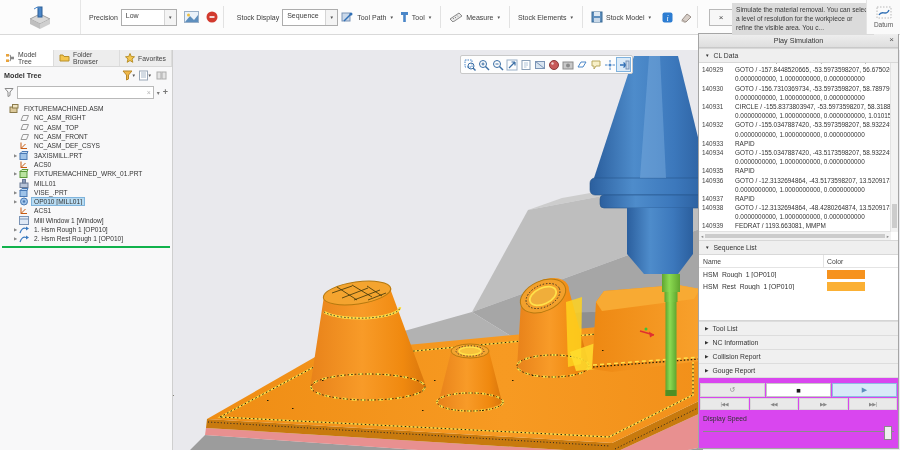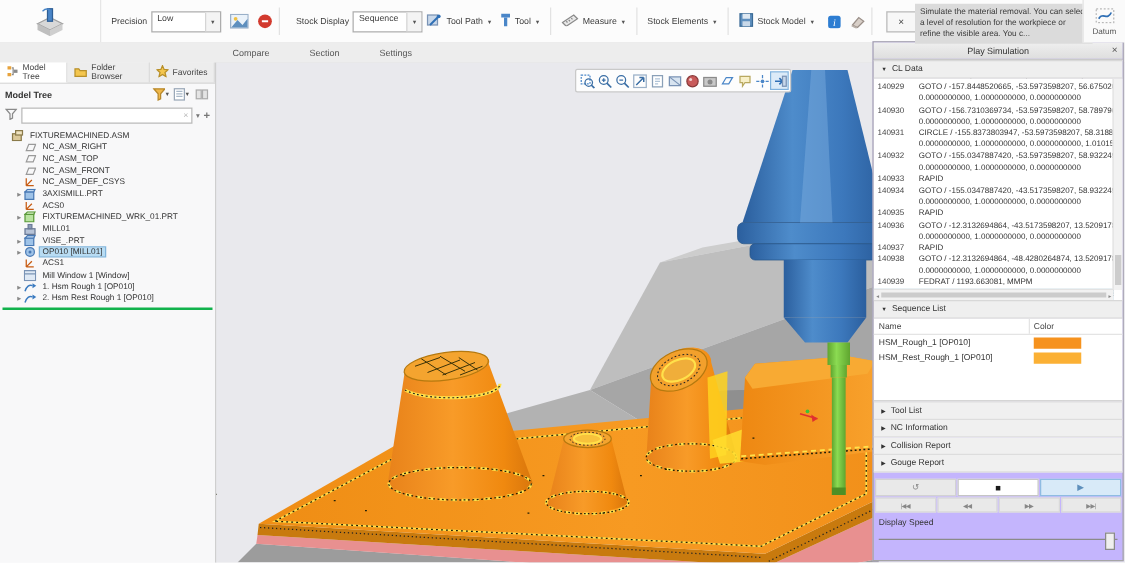--- a/index.html
+++ b/index.html
@@ -58,21 +58,21 @@
 
   
   .viewport{position:absolute;top:50px;left:172px;right:0;bottom:0;background:#E9E9ED;overflow:hidden;}
   .scene{position:absolute;left:0;top:0;}
   .vp-toolbar{position:absolute;left:288px;top:5px;height:17px;background:#FDFDFD;
     border:1px solid #C9C9C9;border-radius:2px;display:flex;align-items:center;padding:0 2px;gap:1px;z-index:5;}
   .vp-ic{width:13px;height:13px;display:flex;align-items:center;justify-content:center;}
   .vp-ic.sel{background:#DCEBF8;outline:1px solid #7FB2DE;}
 
   
-  .right-panel{position:absolute;left:698px;top:33px;width:201px;height:416px;background:#c4b5fd;
+  .right-panel{position:absolute;left:698px;top:33px;width:201px;height:416px;background:#d946ef;
     border:1px solid #A5A5A5;z-index:30;font-size:6.8px;color:#333;display:flex;flex-direction:column;
     box-sizing:border-box;}
   .rp-title{height:13px;background:linear-gradient(#EFEFEF,#DEDEDE);display:flex;align-items:center;
     justify-content:center;font-size:7.2px;color:#333;position:relative;border-bottom:1px solid #C9C9C9;flex:none;}
   .rp-close{position:absolute;right:4px;top:1px;font-size:8px;color:#555;}
   .rp-menu{height:13px;display:flex;gap:14px;align-items:center;padding-left:7px;background:#F6F6F6;
     font-size:7.2px;flex:none;}
   .rp-sec{height:13px;display:flex;align-items:center;gap:4px;padding-left:6px;background:#EFEFEF;
     border-top:1px solid #D8D8D8;border-bottom:1px solid #D8D8D8;flex:none;}
   .tri{font-size:4.6px;color:#333;}
@@ -211,25 +211,20 @@
 
   <div class="tooltip">Simulate the material removal. You can select a level of resolution for the workpiece or refine the visible area. You c...</div>
   <div class="datum-group">
     <span><svg width="16" height="13">
           <rect x="1" y="1" width="14" height="11" fill="none" stroke="#B8B8B8" stroke-dasharray="1.5 1.5"></rect>
           <path d="M3 9 C6 3, 10 11, 13 4" stroke="#2F6FB5" stroke-width="1.4" fill="none"></path>
         </svg></span>
     <span>Datum</span>
   </div>
 
-  <div class="tabsrow">
-      <span class="vtab">Compare</span>
-      <span class="vtab">Section</span>
-      <span class="vtab">Settings</span>
-    </div>
 
   <div class="left-panel">
     <div class="lp-tabs">
         <span class="lp-tab active">
           <span><svg width="10" height="10">
               <rect x="1" y="1" width="3" height="2.6" fill="#E8A33C"></rect>
               <rect x="1" y="6.4" width="3" height="2.6" fill="#E8A33C"></rect>
               <rect x="6" y="3.7" width="3" height="2.6" fill="#8A8A8A"></rect>
               <path d="M4.5 2.3 H5.5 V7.7 H4.5 M5.5 5 H6" stroke="#8A8A8A" fill="none"></path>
             </svg></span>

